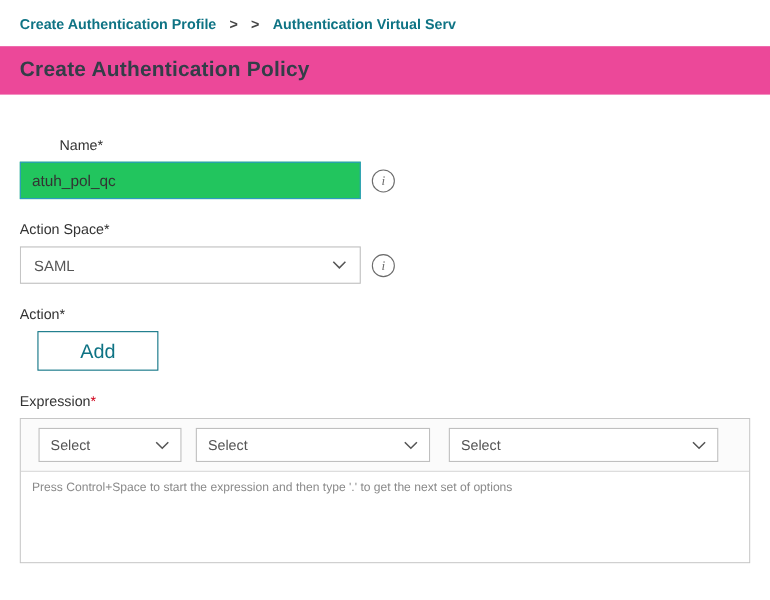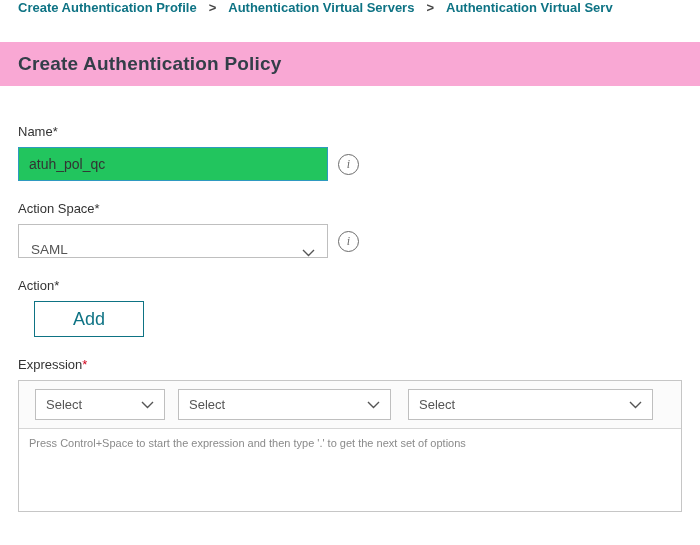--- a/index.html
+++ b/index.html
@@ -6,58 +6,58 @@
   body {
     width: 700px; height: 545px;
     background: #ffffff;
     font-family: "Liberation Sans", sans-serif;
     overflow: hidden;
     position: relative;
   }
 
   
   .breadcrumb {
-    display: flex; 
+    display: flex; align-items: center;
     height: 42px; padding-left: 18px;
     white-space: nowrap; overflow: hidden;
   }
   .crumb {
     color: #0e7384; font-size: 13px; font-weight: bold;
     margin-right: 12px; cursor: pointer;
   }
   .sep { color: #454545; font-size: 13px; font-weight: bold; margin-right: 12px; }
 
   
   .header-bar {
-    background: #f9a8d4; height: 44px;
+    background: #ec4899; height: 44px;
     display: flex; align-items: center; padding-left: 18px;
   }
   .page-title { color: #333e48; font-size: 19px; font-weight: bold; letter-spacing: 0.2px; }
 
   
   .form { padding: 0 18px; }
   .field-label { font-size: 13px; color: #333333; margin: 20px 0 8px; }
-  .field-label.first { margin-top: 38px; }
+  .field-label.first { margin-top: 38px; margin-left: 36px; }
   .req { color: #333333; }
   .req.red { color: #d0021b; }
 
   .row { display: flex; align-items: center; }
 
   .text-input {
     width: 310px; height: 34px;
     border: 1px solid #2e9ac0; outline: none;
     font-size: 14px; color: #333333;
     padding: 0 10px; box-sizing: border-box;
     font-family: inherit; background: #22c55e;
   }
 
   .select {
     width: 310px; height: 34px;
     border: 1px solid #bfbfbf; background: #ffffff;
-    display: flex; align-items: flex-end; justify-content: space-between;
+    display: flex; align-items: center; justify-content: space-between;
     padding: 0 12px; box-sizing: border-box;
     font-size: 13.5px; color: #555555; cursor: pointer;
   }
   .chev { flex: 0 0 auto; margin-left: 8px; }
 
   .info {
     width: 19px; height: 19px; flex: 0 0 auto;
     border: 1px solid #6b6b6b; border-radius: 50%;
     color: #6b6b6b; display: flex; align-items: center; justify-content: center;
     font-size: 12px; line-height: 1; margin-left: 10px; cursor: pointer;
@@ -99,21 +99,20 @@
     font-size: 11px; font-family: inherit; color: #333333; background: #ffffff;
   }
   .expr-text::placeholder { color: #8a8a8a; opacity: 1; }
 </style>
 </head>
 <body>
 
 <nav class="breadcrumb">
   <span class="crumb">Create Authentication Profile</span>
   <span class="sep">&gt;</span>
-  <span class="crumb">Authentication Virtual Servers</span>
   <span class="sep">&gt;</span>
   <span class="crumb">Authentication Virtual Serv</span>
 </nav>
 
 <header class="header-bar">
   <h1 class="page-title">Create Authentication Policy</h1>
 </header>
 
 <main class="form">
 

